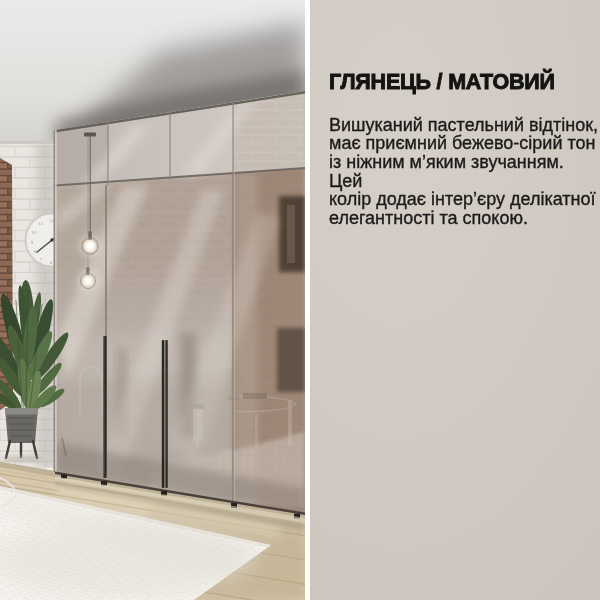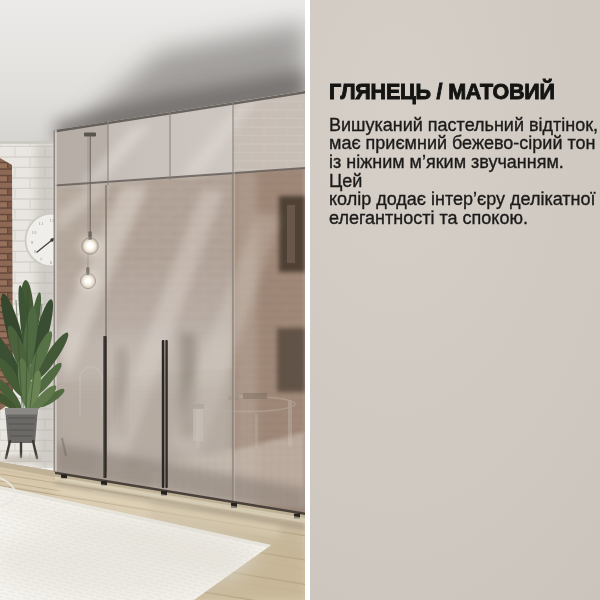--- a/index.html
+++ b/index.html
@@ -3,21 +3,21 @@
 <meta charset="utf-8">
 <style>
   html,body{margin:0;padding:0;background:#fff;}
   #stage{position:relative;width:600px;height:600px;overflow:hidden;background:#fff;
          font-family:"Liberation Sans",sans-serif;}
   #photo{position:absolute;left:0;top:0;}
   #panel{position:absolute;left:310px;top:0;width:290px;height:600px;
          background:radial-gradient(140% 120% at 30% 20%, #d5cfc8 0%, #cfc8c1 55%, #c9c2bb 100%);}
   .h1{position:absolute;left:19px;top:47.5px;font-size:31px;font-weight:bold;color:#141413;
       letter-spacing:0.7px;-webkit-text-stroke:1.3px #141413;line-height:1;}
-  .h2{position:absolute;left:19px;top:82px;font-size:21.5px;font-weight:bold;color:#141413;
+  .h2{position:absolute;left:19px;top:72px;font-size:21.5px;font-weight:bold;color:#141413;
       letter-spacing:-0.2px;-webkit-text-stroke:0.9px #141413;line-height:1;}
   .body{position:absolute;left:19px;top:115.5px;font-size:18px;line-height:18.7px;color:#1c1b1a;
         -webkit-text-stroke:0.35px #1c1b1a;letter-spacing:0px;}
 </style>
 </head>
 <body>
 <div id="stage">
 
   <svg id="photo" width="305" height="600" viewBox="0 0 305 600">
     <defs>

